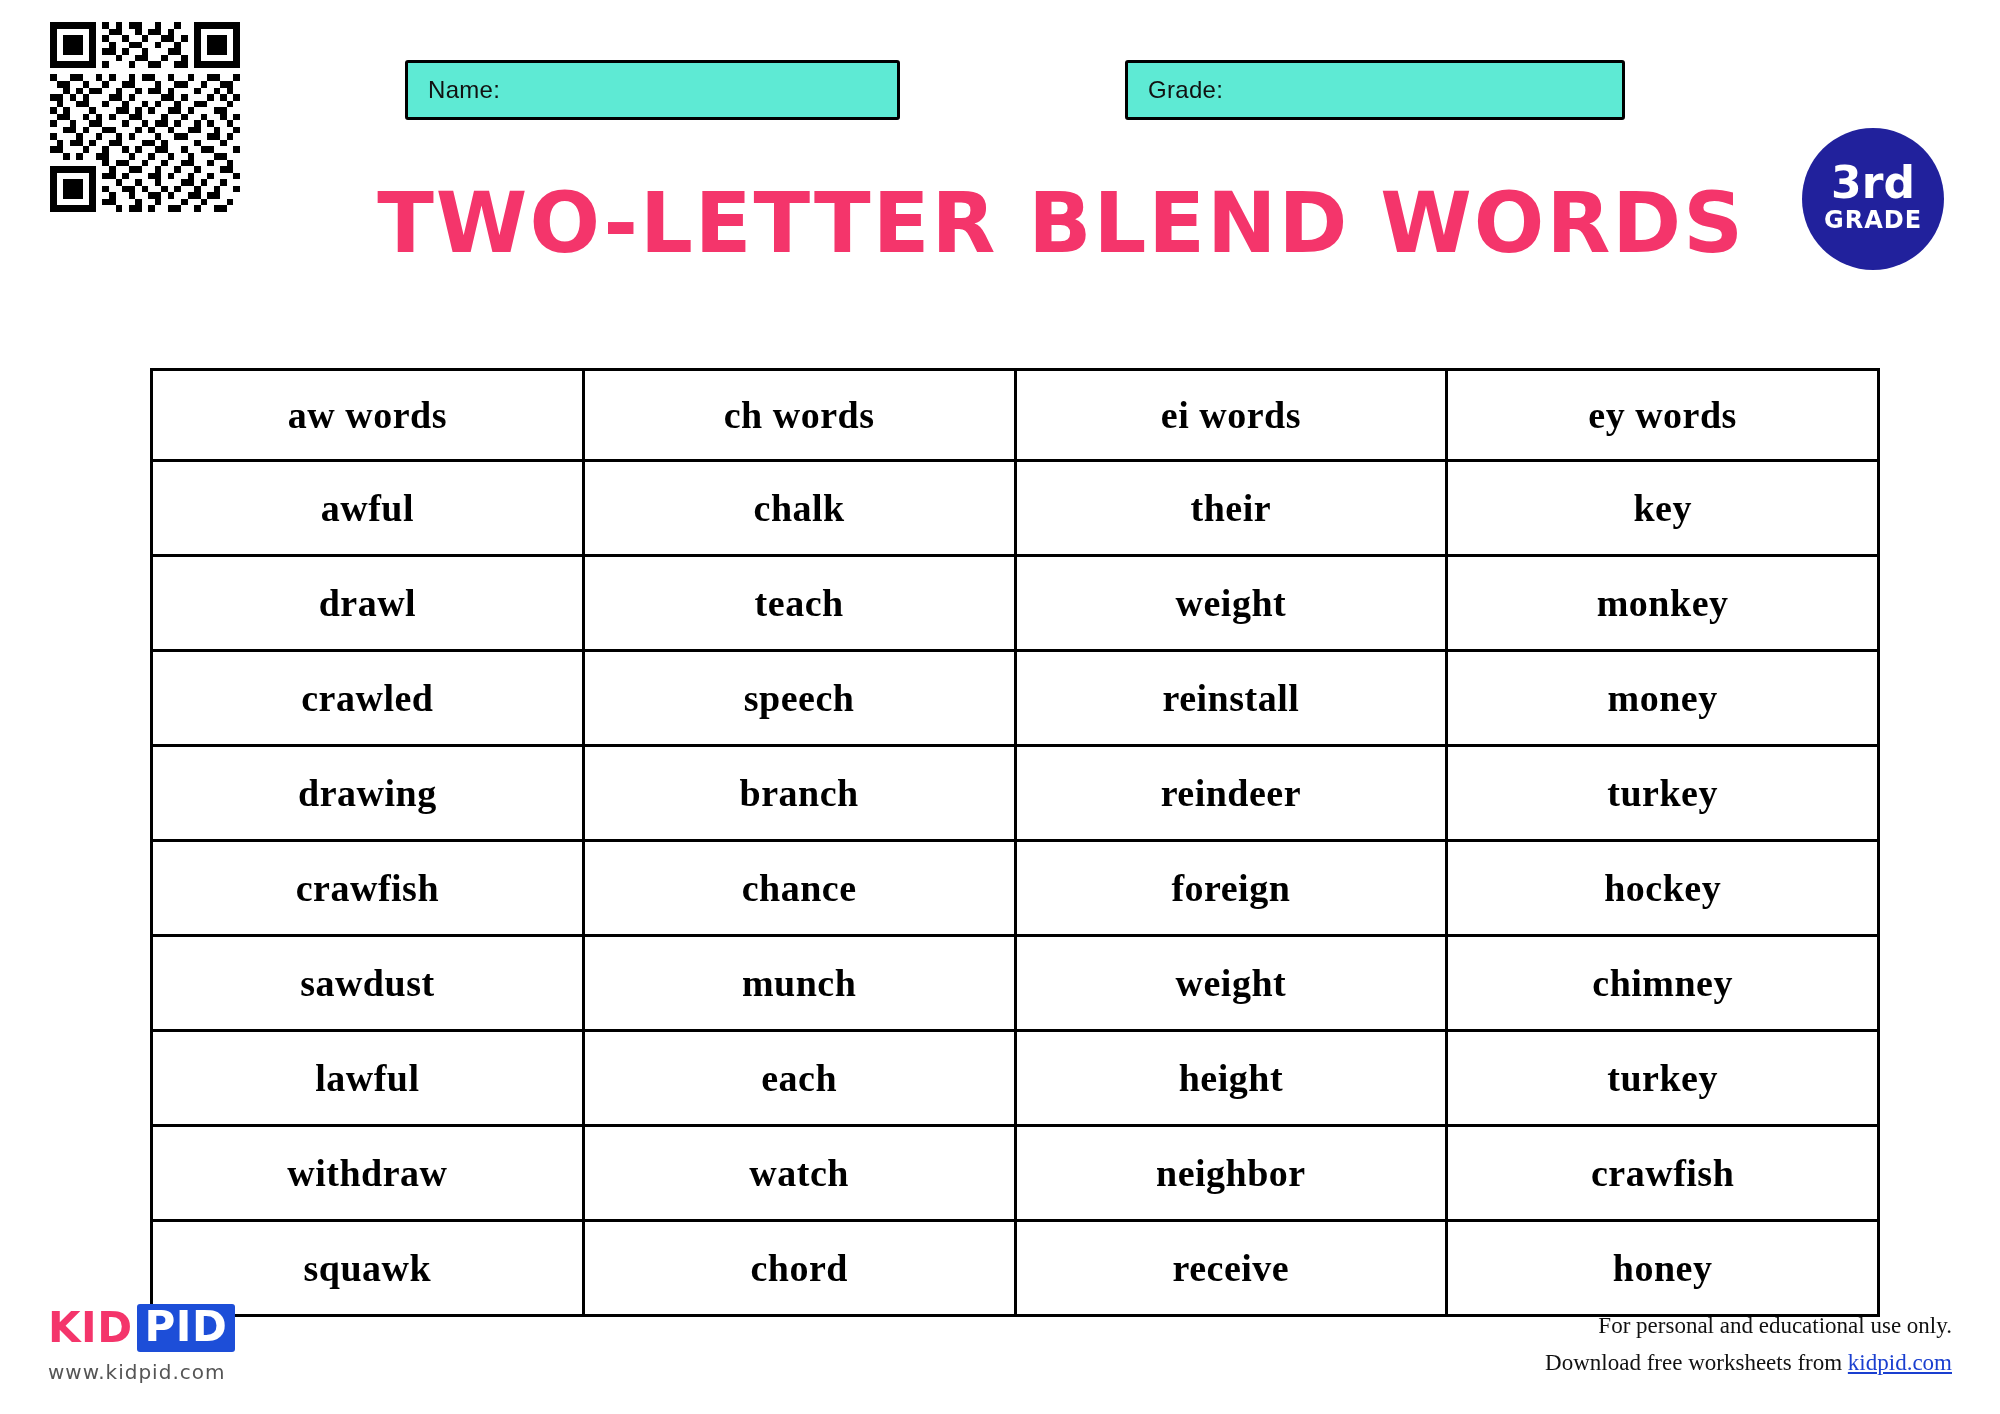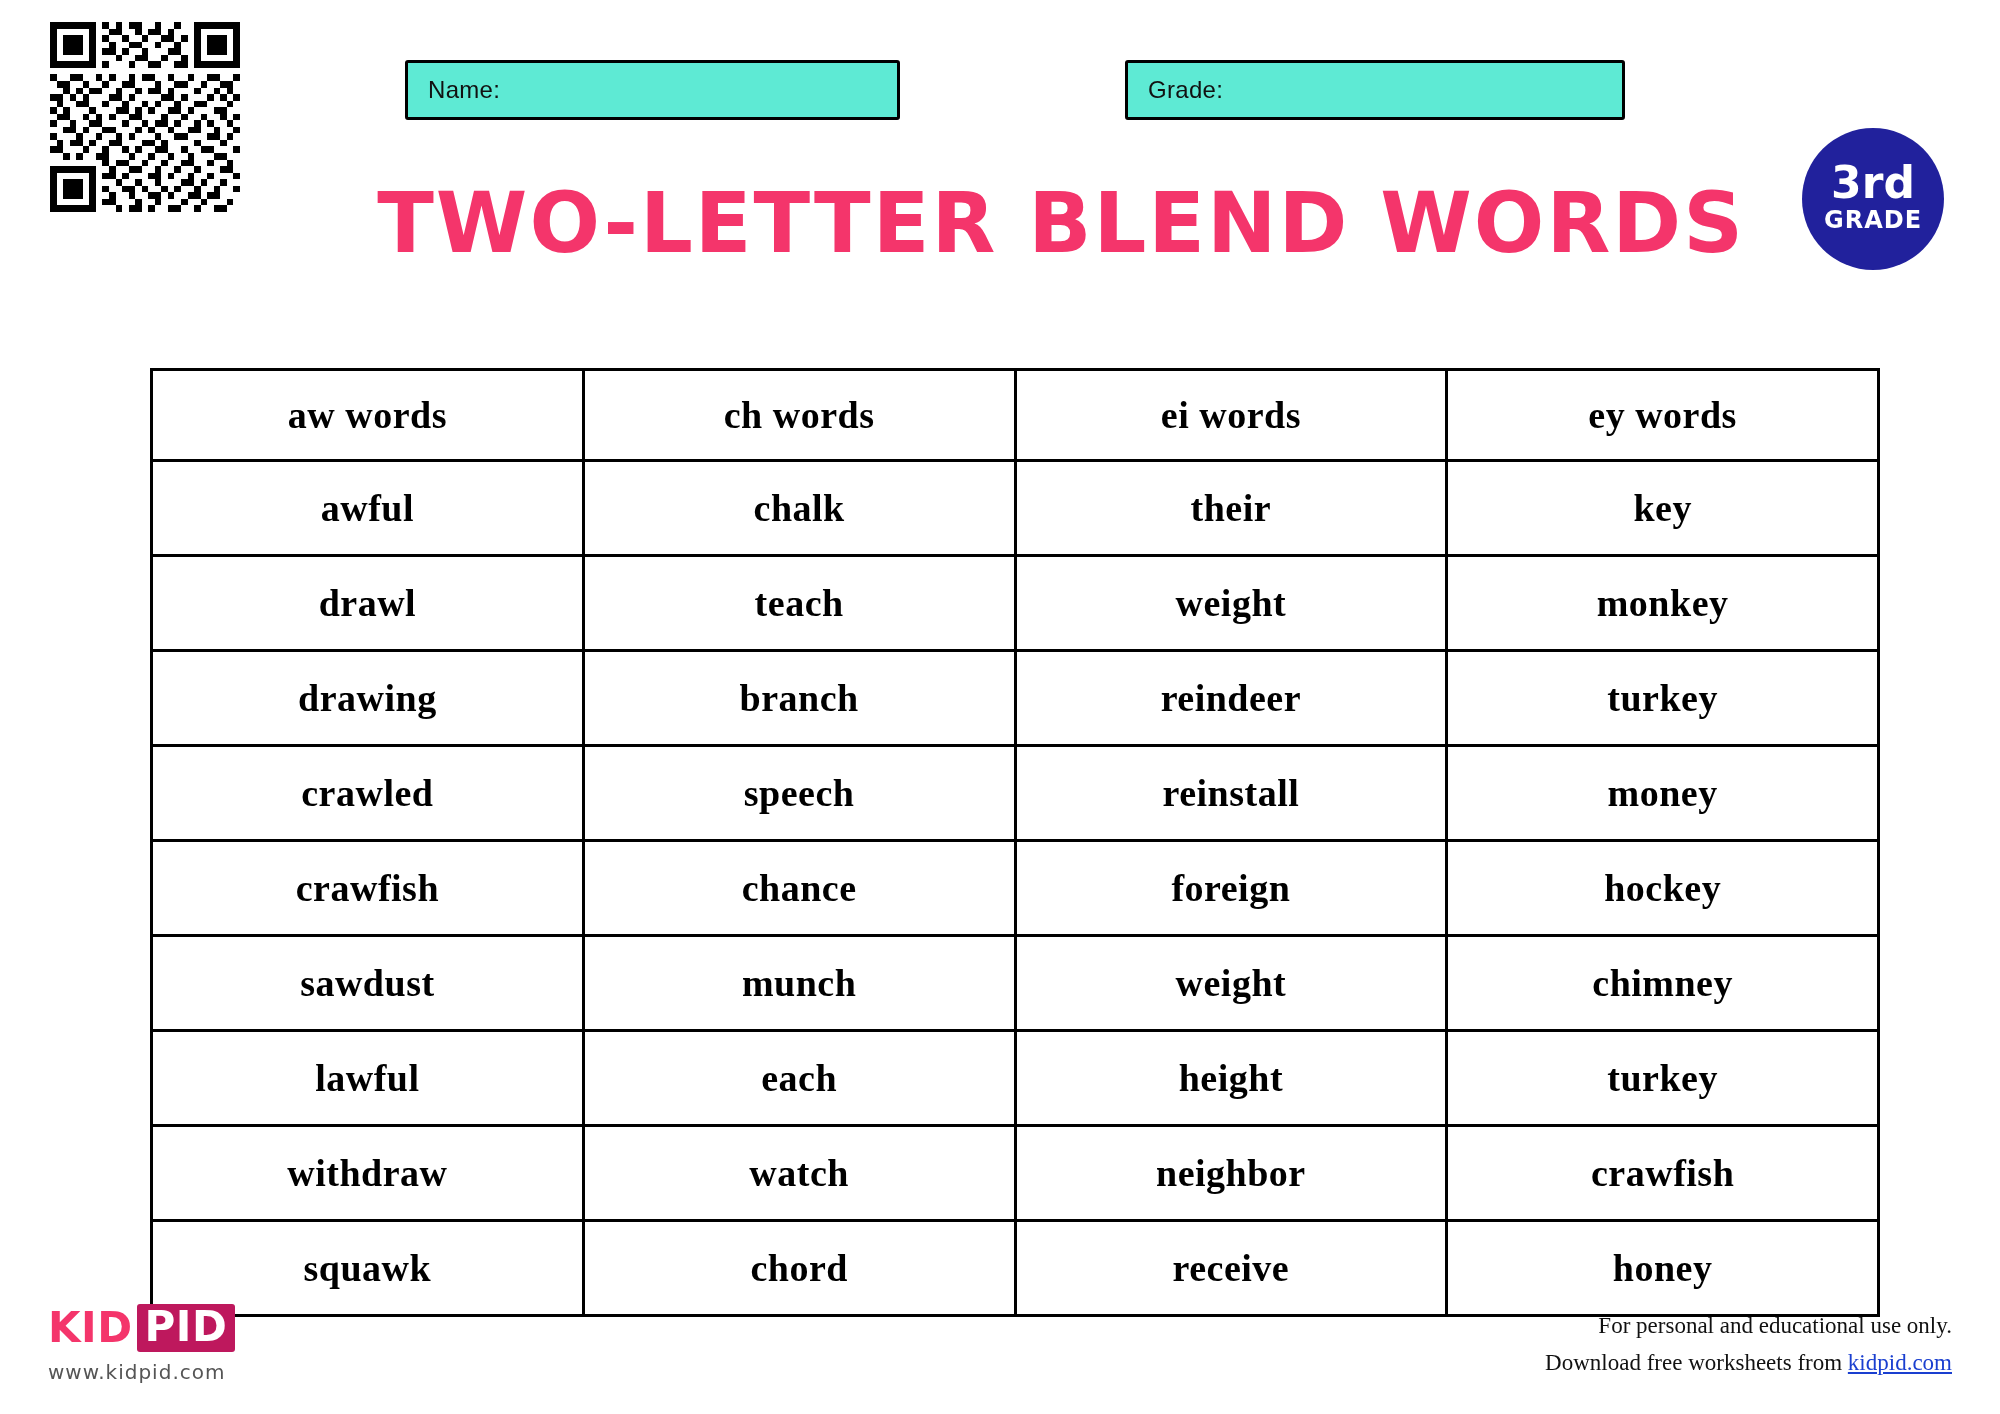--- a/index.html
+++ b/index.html
@@ -146,21 +146,21 @@
     font-size: 42px;
     font-weight: bold;
     letter-spacing: 0.5px;
     line-height: 1;
     display: flex;
     align-items: center;
   }
   .logo-kid { color: #f4356b; }
   .logo-pid {
     color: #ffffff;
-    background: #be185d;
+    background: #1d4ed8;
     padding: 2px 8px 4px 8px;
     margin-left: 4px;
     border-radius: 3px;
   }
   .logo-url {
     margin-top: 8px;
     font-size: 20px;
     color: #555;
     letter-spacing: 1px;
     font-family: "DejaVu Sans", sans-serif;
@@ -443,30 +443,30 @@
           <td>their</td>
           <td>key</td>
         </tr>
         <tr>
           <td>drawl</td>
           <td>teach</td>
           <td>weight</td>
           <td>monkey</td>
         </tr>
         <tr>
+          <td>crawled</td>
+          <td>speech</td>
+          <td>reinstall</td>
+          <td>money</td>
+        </tr>
+        <tr>
           <td>drawing</td>
           <td>branch</td>
           <td>reindeer</td>
           <td>turkey</td>
-        </tr>
-        <tr>
-          <td>crawled</td>
-          <td>speech</td>
-          <td>reinstall</td>
-          <td>money</td>
         </tr>
         <tr>
           <td>crawfish</td>
           <td>chance</td>
           <td>foreign</td>
           <td>hockey</td>
         </tr>
         <tr>
           <td>sawdust</td>
           <td>munch</td>

